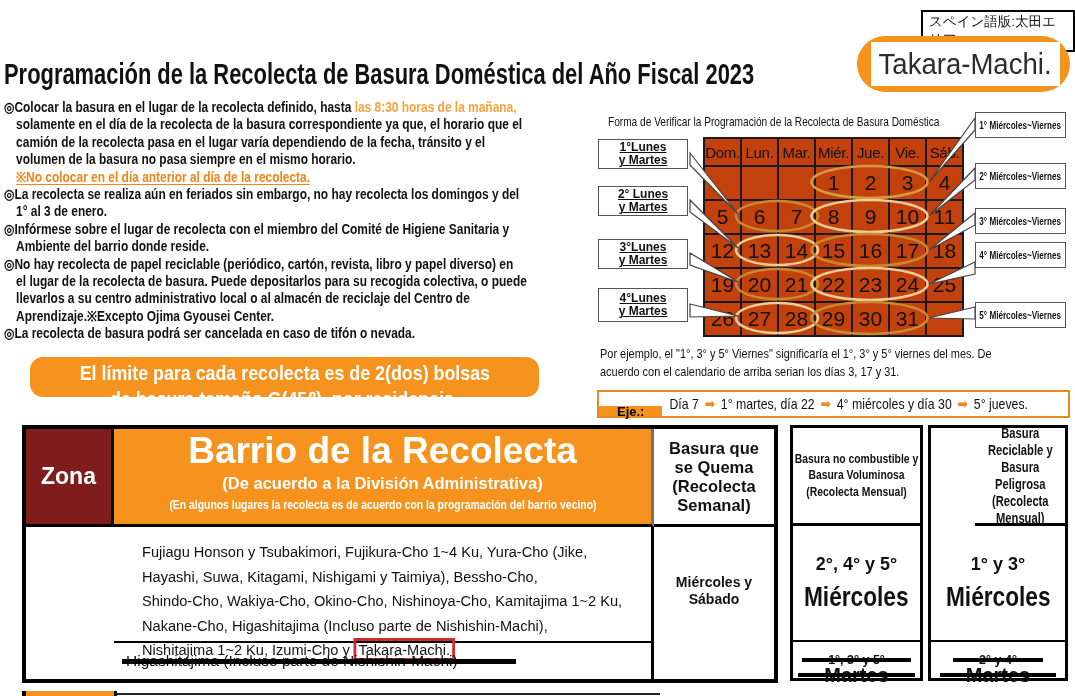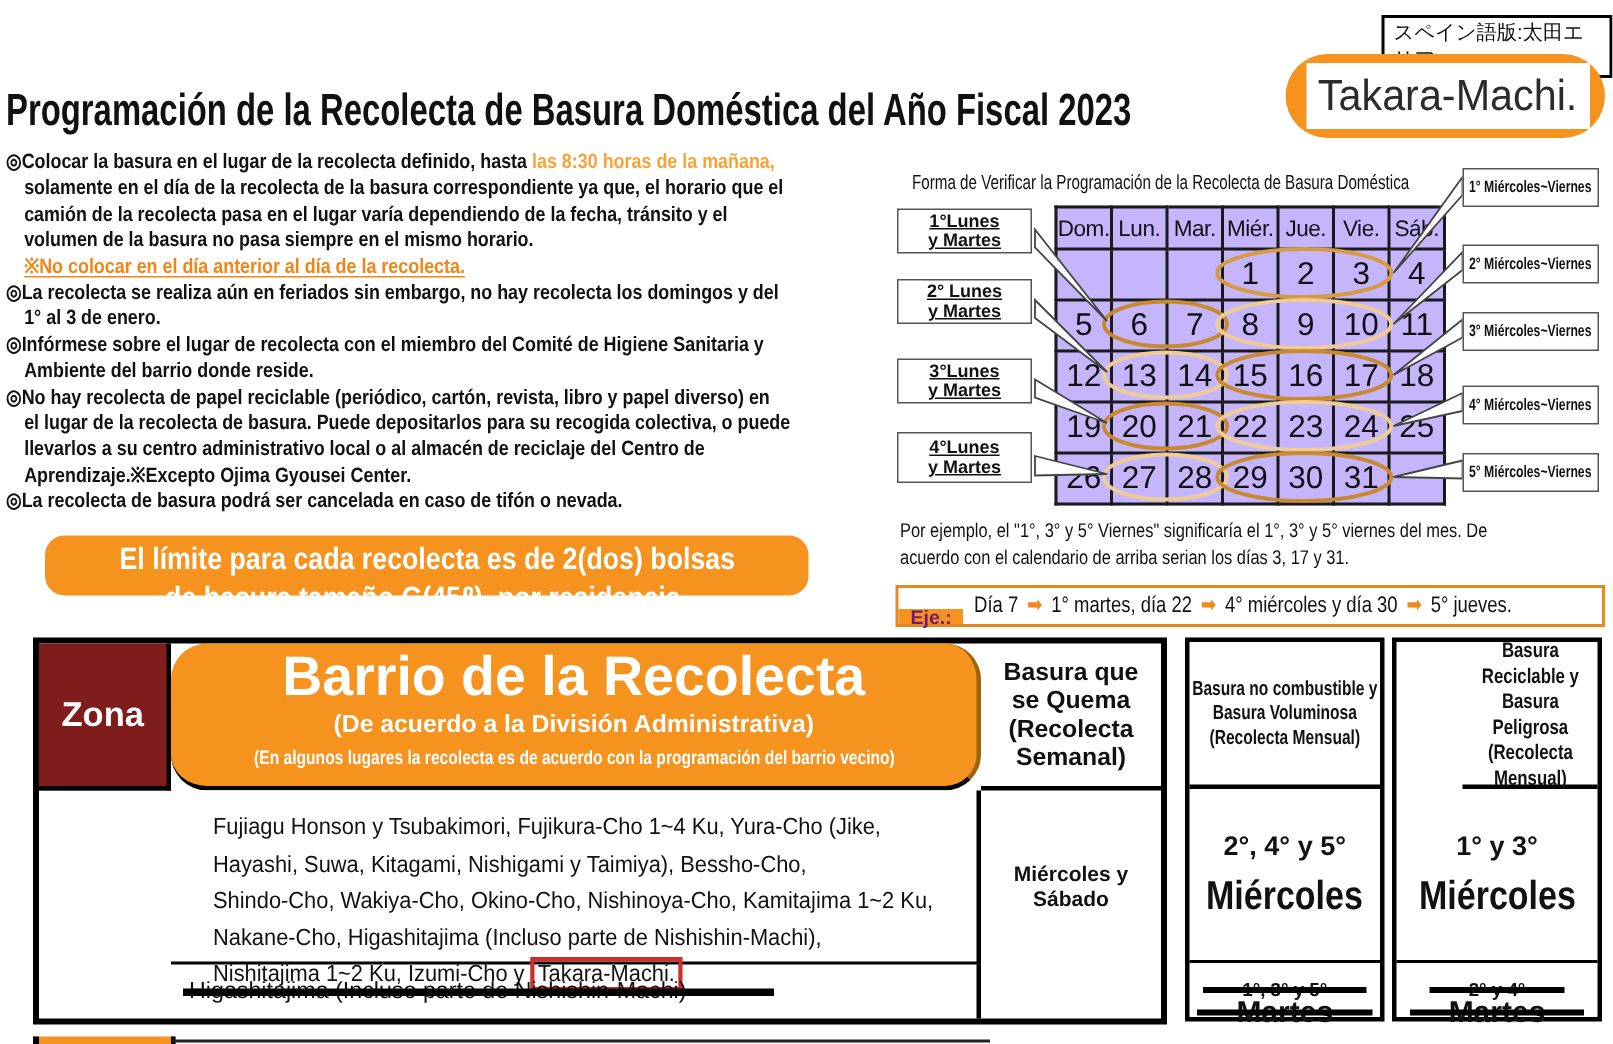--- a/index.html
+++ b/index.html
@@ -15,51 +15,51 @@
          transform:scaleX(0.73);transform-origin:left top;}
   
   #notes{position:absolute;left:4px;top:99px;width:745px;transform:scaleX(0.865);transform-origin:left top;
          font-weight:bold;font-size:13.8px;line-height:17.4px;}
   .note{white-space:pre-line;padding-left:14px;text-indent:-14px;}
   .hl{color:#F7A33C;}
   .warn{padding-left:14px;color:#F08519;text-decoration:underline;text-underline-offset:2px;}
   
   #cal-caption{position:absolute;left:608px;top:114px;font-size:13.5px;white-space:nowrap;
                transform:scaleX(0.75);transform-origin:left top;}
-  #cal-table{position:absolute;left:703px;top:137px;border-collapse:collapse;table-layout:fixed;background:#c4b5fd;}
+  #cal-table{position:absolute;left:703px;top:137px;border-collapse:collapse;table-layout:fixed;background:#c2410c;}
   #cal-table th,#cal-table td{border:2px solid #1a1a1a;width:35px;text-align:center;padding:0;}
   #cal-table th{height:26px;font-size:15px;font-weight:normal;letter-spacing:-0.3px;}
   #cal-table td{height:32px;font-size:21px;}
   #cal-svg{position:absolute;left:595px;top:105px;pointer-events:none;}
   .cal-llabel{position:absolute;left:598px;width:90px;border:1px solid #555;background:#fff;box-sizing:border-box;
               text-align:center;font-weight:bold;font-size:12px;line-height:13.5px;white-space:pre-line;
               display:flex;align-items:center;justify-content:center;text-decoration:underline;}
   .cal-rlabel{position:absolute;left:975px;width:91px;height:26px;border:1px solid #555;background:#fff;box-sizing:border-box;
               text-align:center;font-weight:bold;font-size:11px;display:flex;align-items:center;justify-content:center;}
   .cal-rlabel span{display:inline-block;white-space:nowrap;transform:scaleX(0.74);}
   
   #example{position:absolute;left:600px;top:345px;font-size:13.2px;line-height:17.5px;white-space:pre-line;
            transform:scaleX(0.83);transform-origin:left top;width:600px;}
   #eje{position:absolute;left:597px;top:390px;width:469px;height:24px;border:2.5px solid #E8891F;background:#fff;
        display:flex;align-items:stretch;}
-  #eje-label{background:#F6921E;color:#701a75;font-weight:bold;font-size:13px;display:flex;align-items:center;padding:0 8px;margin-top:14px;}
+  #eje-label{background:#F6921E;color:#000000;font-weight:bold;font-size:13px;display:flex;align-items:center;padding:0 18px;margin-top:14px;}
   #eje-text{white-space:nowrap;font-size:15px;line-height:24px;padding-left:9px;
             transform:scaleX(0.82);transform-origin:left center;}
   .arrow{color:#F18A21;padding:0 3px;}
   
   #limit{position:absolute;left:30px;top:357px;width:509px;height:40px;background:#F6921E;border-radius:13px;
          color:#fff;font-weight:bold;font-size:20.5px;line-height:26px;text-align:center;padding-top:3px;box-sizing:border-box;}
   .cx{display:inline-block;white-space:nowrap;transform:scaleX(0.87);}
   
   #groupA{position:absolute;left:22px;top:425px;display:grid;grid-template-columns:88px 540px 120px;
           grid-template-rows:98px 116px 36px;border:4px solid #000;background:#fff;}
   .gA-zh{grid-area:1/1;background:#7f1d1d;border-right:3px solid #000;border-bottom:3px solid #000;
          display:flex;align-items:center;justify-content:center;color:#fff;font-weight:bold;font-size:23px;}
-  .gA-bh{grid-area:1/2;background:#F6921E;border-right:3px solid #a16207;border-bottom:3px solid #000;
-         color:#fff;text-align:center;overflow:visible;border-radius:24px;}
+  .gA-bh{grid-area:1/2;background:#F6921E;border-right:3px solid #737373;border-bottom:3px solid #000;
+         color:#fff;text-align:center;overflow:visible;}
   .bh-title{font-size:37px;font-weight:bold;line-height:40px;margin-top:2px;}
   .bh-sub1{font-size:16.5px;font-weight:bold;margin-top:3px;}
   .bh-sub2{font-size:13px;font-weight:bold;margin-top:4px;}
   .bh-sub2 span{display:inline-block;white-space:nowrap;transform:scaleX(0.8);}
   .gA-qh{grid-area:1/3;border-bottom:3px solid #000;display:flex;align-items:center;justify-content:center;
          text-align:center;font-weight:bold;font-size:16.5px;line-height:19px;padding:0 6px;}
   .gA-zb{grid-area:2/1/span 2;background:#F6921E;border-right:3px solid #000;display:flex;align-items:center;
          justify-content:center;color:#fff;font-weight:bold;font-size:22px;padding-bottom:34px;box-sizing:border-box;}
   .gA-bb{grid-area:2/2;border-right:3px solid #000;border-bottom:2px solid #000;padding:13px 0 0 28px;overflow:visible;}
   .gA-bb .cl{transform:scaleX(0.94);transform-origin:left top;white-space:pre-line;width:560px;
@@ -220,21 +220,21 @@
 y Martes</div>
     <div class="cal-rlabel" style="top: 112px;">
       <span>1° Miércoles~Viernes</span>
     </div>
     <div class="cal-rlabel" style="top: 163px;">
       <span>2° Miércoles~Viernes</span>
     </div>
     <div class="cal-rlabel" style="top: 208px;">
       <span>3° Miércoles~Viernes</span>
     </div>
-    <div class="cal-rlabel" style="top: 257px;">
+    <div class="cal-rlabel" style="top: 242px;">
       <span>4° Miércoles~Viernes</span>
     </div>
     <div class="cal-rlabel" style="top: 302px;">
       <span>5° Miércoles~Viernes</span>
     </div>
   </div>
 
 <div id="example">Por ejemplo, el "1°, 3° y 5° Viernes" significaría el 1°, 3° y 5° viernes del mes. De
 acuerdo con el calendario de arriba serian los días 3, 17 y 31.</div>
 

